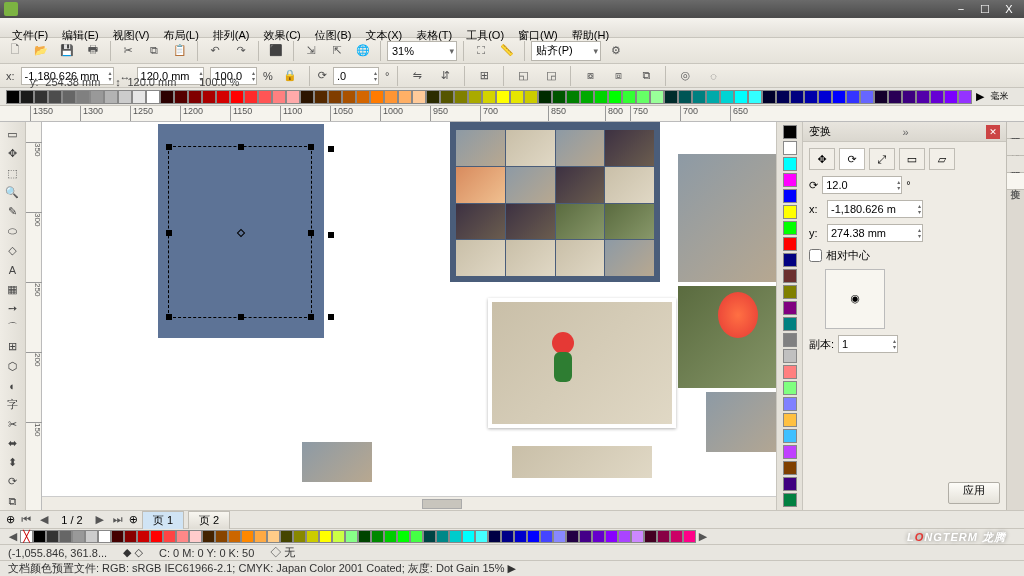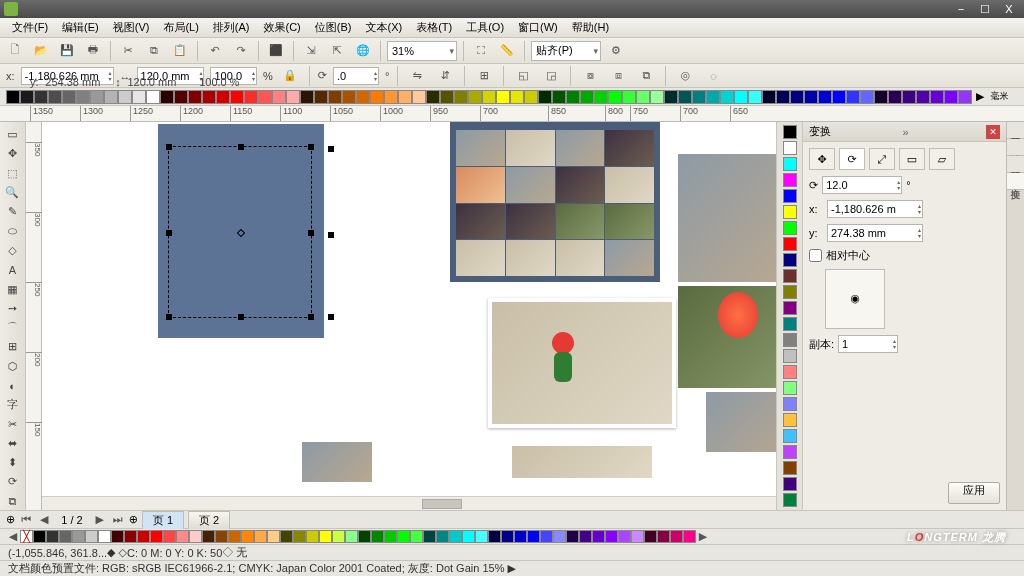--- a/index.html
+++ b/index.html
@@ -1,21 +1,21 @@
 <!DOCTYPE html>
 <html><head>
 <meta charset="utf-8">
 <style>
 * { margin:0; padding:0; box-sizing:border-box; font-family:"Microsoft YaHei",Tahoma,sans-serif; font-size:11px; user-select:none; }
 body { width:1024px; height:576px; background:#e8e6e0; overflow:hidden; position:relative; }
 .titlebar { height:18px; background:linear-gradient(#6a6a6a,#4a4a4a); color:#fff; display:flex; align-items:center; padding:0 4px; }
 .titlebar .logo { width:14px; height:14px; background:#7cb342; border-radius:2px; margin-right:6px; }
 .titlebar .wctl { margin-left:auto; display:flex; gap:2px; }
 .titlebar .wctl span { width:22px; text-align:center; cursor:pointer; }
-.menubar { height:20px; background:linear-gradient(#f5f3ee,#e2dfd8); display:flex; align-items:flex-start; padding:0 6px; gap:2px; border-bottom:1px solid #c8c5bd; }
+.menubar { height:20px; background:linear-gradient(#f5f3ee,#e2dfd8); display:flex; align-items:flex-start; padding:8px 6px; gap:2px; border-bottom:1px solid #c8c5bd; }
 .menubar span { padding:2px 6px; cursor:pointer; }
 .toolbar { height:26px; background:linear-gradient(#f2efe8,#e5e2da); display:flex; align-items:center; padding:0 4px; gap:4px; border-bottom:1px solid #c8c5bd; }
 .tbtn { width:22px; height:22px; border:1px solid transparent; border-radius:2px; display:flex; align-items:center; justify-content:center; cursor:pointer; color:#555; }
 .tsep { width:1px; height:20px; background:#c0bdb5; margin:0 2px; }
 .combo { height:20px; border:1px solid #b8b5ad; background:#fff; padding:0 14px 0 4px; position:relative; display:flex; align-items:center; min-width:46px; }
 .combo::after { content:"▾"; position:absolute; right:2px; font-size:9px; color:#666; }
 .propbar { height:24px; background:linear-gradient(#f2efe8,#e5e2da); display:flex; align-items:center; padding:0 6px; gap:6px; border-bottom:1px solid #c8c5bd; }
 .lbl { color:#444; }
 .spin { height:18px; border:1px solid #b8b5ad; background:#fff; padding:0 14px 0 3px; position:relative; display:flex; align-items:center; min-width:56px; }
 .spin::after { content:"▴\A▾"; white-space:pre; position:absolute; right:1px; font-size:6px; line-height:6px; color:#666; }
@@ -41,21 +41,21 @@
 .tabstrip { display:flex; gap:4px; }
 .tabstrip .t { width:26px; height:22px; border:1px solid #c0bdb5; background:#f2efe8; display:flex; align-items:center; justify-content:center; cursor:pointer; }
 .fld { display:flex; align-items:center; gap:4px; }
 .btn { height:22px; padding:0 14px; border:1px solid #b0ada5; background:linear-gradient(#fdfcf8,#e5e2da); cursor:pointer; border-radius:2px; align-self:flex-end; }
 .sidetabs { width:18px; background:#ddd9d1; border-left:1px solid #c0bdb5; display:flex; flex-direction:column; }
 .sidetabs .st { writing-mode:vertical-rl; padding:8px 2px; border-bottom:1px solid #c0bdb5; cursor:pointer; font-size:10px; color:#555; background:#e8e5de; }
 .pagetabs { height:18px; background:#e8e6e0; display:flex; align-items:center; padding:0 6px; gap:4px; border-top:1px solid #c8c5bd; }
 .ptab { padding:1px 10px; background:linear-gradient(#f8f6f0,#e0ddd5); border:1px solid #c0bdb5; border-bottom:none; cursor:pointer; }
 .ptab.active { background:#d0e4f5; }
 .nav { width:14px; text-align:center; cursor:pointer; color:#555; }
-.status { height:16px; background:#e8e6e0; display:flex; align-items:center; padding:0 8px; border-top:1px solid #c8c5bd; color:#333; }
+.status { height:16px; background:#e8e6e0; display:flex; align-items:center; padding:0 8px; gap:16px; border-top:1px solid #c8c5bd; color:#333; }
 .status .fill { flex:1; }
 .hint { height:16px; background:#e8e6e0; display:flex; align-items:center; padding:0 8px; border-top:1px solid #c8c5bd; color:#333; }
 .bottom-palette { height:16px; display:flex; align-items:center; padding:0 6px; background:#e8e6e0; border-top:1px solid #c8c5bd; overflow:hidden; }
 .bottom-palette .sw { width:13px; height:13px; }
 .watermark { position:absolute; right:18px; bottom:28px; color:#fff; font-size:26px; font-weight:bold; font-style:italic; text-shadow:0 0 4px rgba(0,0,0,.4); letter-spacing:1px; pointer-events:none; }
 .watermark .o { color:#e53935; }
 .phimg { background:linear-gradient(135deg,#8d9aa5,#b8a890); }
 .phimg2 { background:linear-gradient(135deg,#3d3142,#6b5d4f); }
 .phimg3 { background:linear-gradient(135deg,#5a6b3f,#88986a); }
 .phimg4 { background:linear-gradient(135deg,#c9bfa8,#e0d8c5); }

